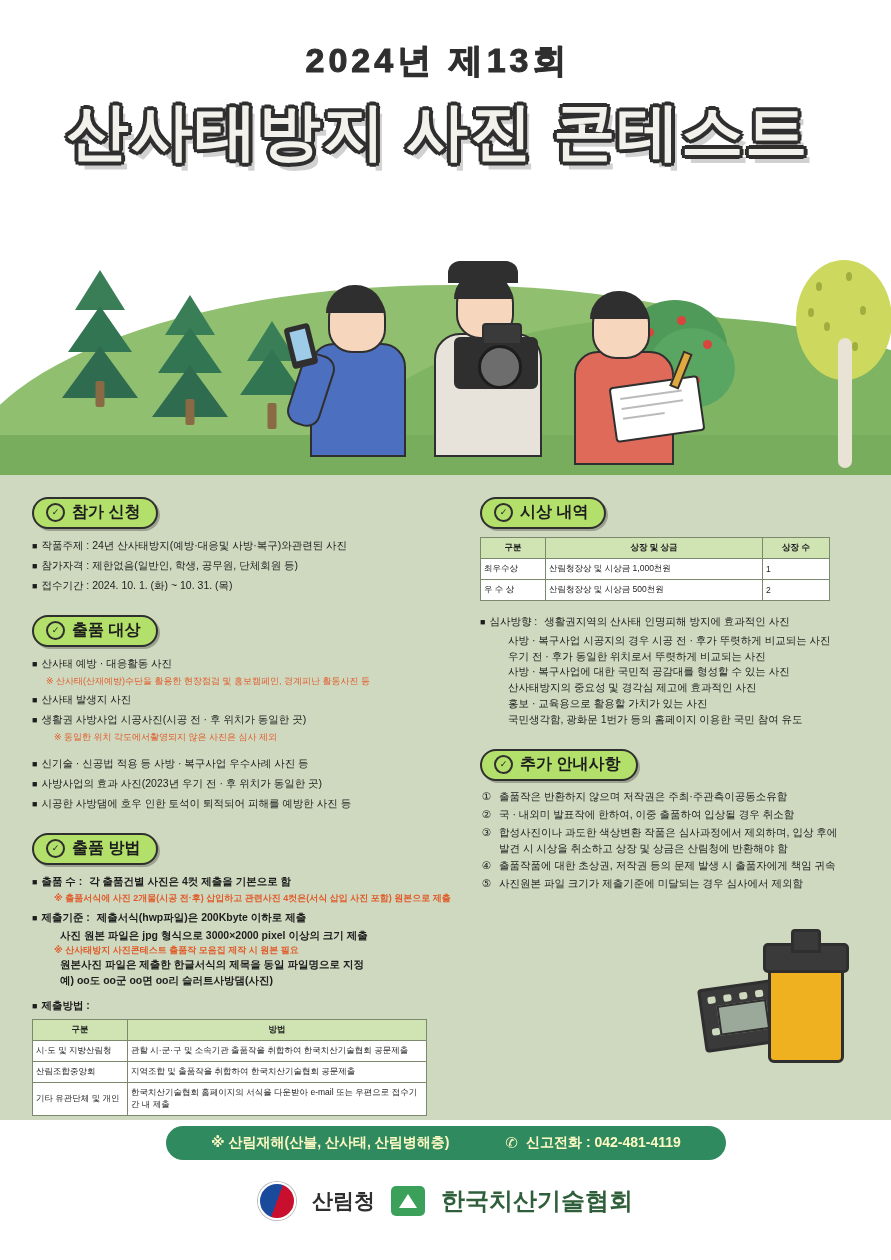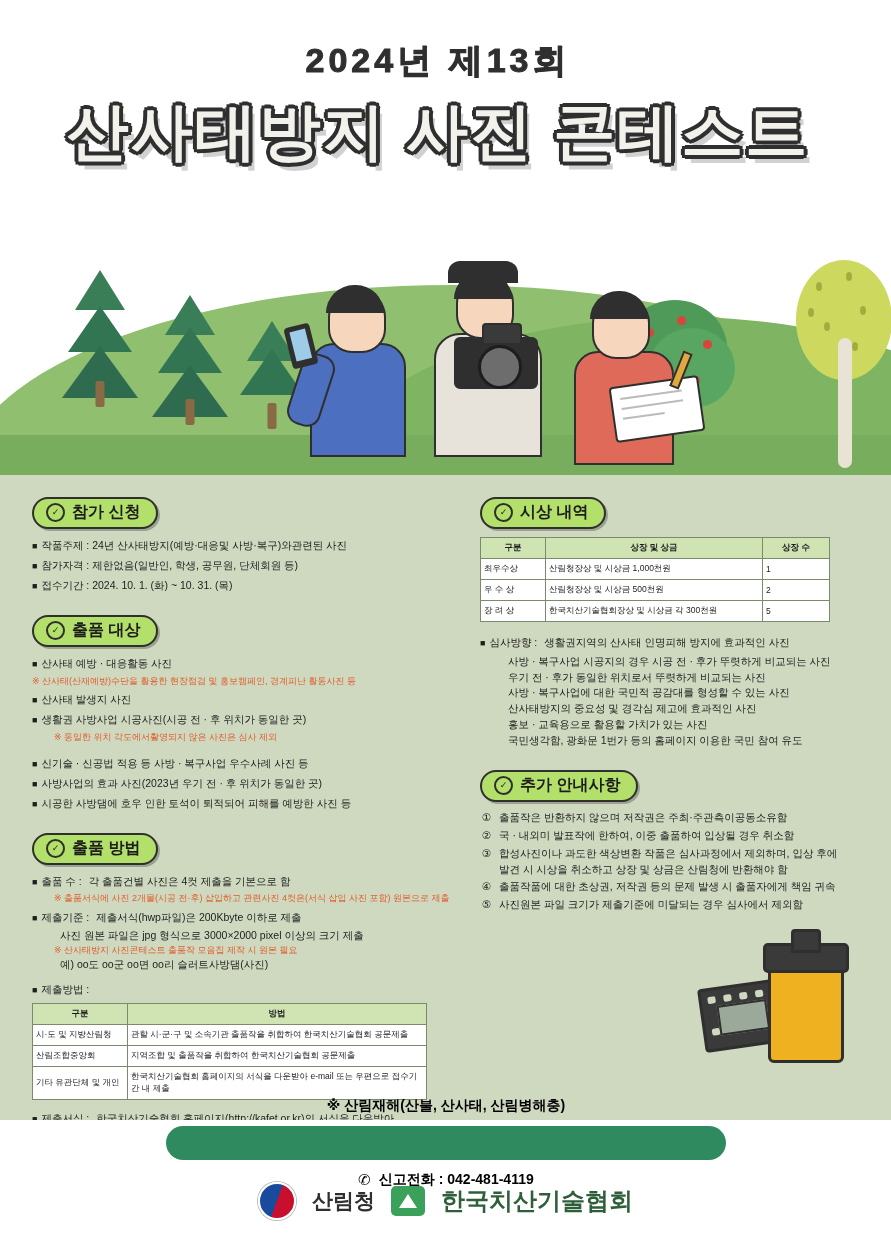--- a/index.html
+++ b/index.html
@@ -86,21 +86,21 @@
     font-size:16px;font-weight:bold;color:#1d1d1d;
     box-shadow:2px 2px 0 rgba(0,0,0,.25);
   }
   .chk{
     width:15px;height:15px;border-radius:50%;
     border:2px solid #2f2f2f;display:inline-flex;align-items:center;justify-content:center;
     font-size:9px;line-height:1;font-weight:bold;background:#b3e06a;
   }
   .bullet{display:block;font-size:10.5px;line-height:1.55;margin:3px 0;}
   .bullet .sq{color:#1d1d1d;font-size:9px;margin-right:4px;}
-  .sub{display:block;font-size:9px;color:#e05c2b;line-height:1.45;}
+  .sub{display:block;font-size:9px;color:#e05c2b;margin-left:14px;line-height:1.45;}
   .sub2{display:block;font-size:9px;color:#e05c2b;margin-left:22px;line-height:1.45;}
   .ind2{display:block;font-size:10.5px;margin-left:28px;line-height:1.5;}
 
   .col-left{position:absolute;left:32px;top:22px;width:420px;}
   .col-right{position:absolute;left:480px;top:22px;width:390px;}
 
   table.tbl{border-collapse:collapse;width:100%;background:#ffffff;font-size:8.5px;}
   table.tbl th{background:#cfe3b3;border:1px solid #7b8a6d;padding:4px 2px;font-weight:bold;}
   table.tbl td{border:1px solid #7b8a6d;padding:4px 3px;text-align:left;}
 
@@ -114,23 +114,23 @@
   .film .cap{position:absolute;left:58px;top:-2px;width:80px;height:24px;background:#3a3a3a;border:3px solid #2f2f2f;border-radius:5px;}
   .film .nub{position:absolute;left:86px;top:-16px;width:24px;height:18px;background:#3a3a3a;border:3px solid #2f2f2f;border-radius:4px 4px 0 0;}
   .film .strip{position:absolute;left:-4px;top:38px;width:84px;height:58px;background:#3a3a3a;border:3px solid #2f2f2f;border-radius:4px;transform:rotate(-8deg);}
   .film .hole{position:absolute;width:8px;height:7px;background:#cfd9c0;border-radius:2px;}
   .film .win{position:absolute;left:14px;top:16px;width:46px;height:26px;background:#9aa99a;border:2px solid #2f2f2f;}
 
   
   .footer{position:absolute;left:0;top:1120px;width:891px;height:140px;background:#ffffff;}
   .greenbar{
     position:absolute;left:166px;top:6px;width:560px;height:34px;
-    background:#2f8a5f;border-radius:17px;color:#000000;
+    background:#2f8a5f;border-radius:17px;color:#fef9c3;
     display:flex;align-items:center;justify-content:center;gap:56px;
-    font-size:14px;font-weight:bold;flex-direction:column;
+    font-size:14px;font-weight:bold;
   }
   .logos{position:absolute;left:0;top:62px;width:891px;display:flex;align-items:center;justify-content:center;gap:16px;}
   .logo-mark{width:34px;height:34px;border-radius:50%;background:
      conic-gradient(from 200deg,#1a4a9c 0 50%,#c8102e 0 100%);border:2px solid #ffffff;box-shadow:0 0 0 1px #bbb;}
   .logo-text{font-size:21px;font-weight:bold;color:#2f2f2f;}
   .logo-mark2{width:34px;height:30px;background:#3aa05a;border-radius:5px;display:flex;align-items:center;justify-content:center;}
   .logo-mark2 .tri{width:0;height:0;border-left:9px solid transparent;border-right:9px solid transparent;border-bottom:14px solid #ffffff;}
   .logo-text2{font-size:24px;font-weight:bold;color:#2f5f3a;}
 </style>
 </head>
@@ -253,32 +253,33 @@
         <span class="bullet"><span class="sq">■</span><span>신기술 · 신공법 적용 등 사방 · 복구사업 우수사례 사진 등</span></span>
         <span class="bullet"><span class="sq">■</span><span>사방사업의 효과 사진(2023년 우기 전 · 후 위치가 동일한 곳)</span></span>
         <span class="bullet"><span class="sq">■</span><span>시공한 사방댐에 호우 인한 토석이 퇴적되어 피해를 예방한 사진 등</span></span>
       </div>
 
       
       <div class="sec-title" style="margin-top:18px;">
         <span class="chk">✓</span>
         <span>출품 방법</span>
       </div>
-      <div style="margin-top:8px;">
+      <div style="margin-top:8px;font-weight:bold;">
         <span class="bullet">
           <span class="sq">■</span><span>출품 수 :</span>
           <span style="margin-left:4px;">각 출품건별 사진은 4컷 제출을 기본으로 함</span>
         </span>
         <span class="sub2">※ 출품서식에 사진 2개물(시공 전·후) 삽입하고 관련사진 4컷은(서식 삽입 사진 포함) 원본으로 제출</span>
         <span class="bullet">
           <span class="sq">■</span><span>제출기준 :</span>
           <span style="margin-left:4px;">제출서식(hwp파일)은 200Kbyte 이하로 제출</span>
         </span>
         <span class="ind2">사진 원본 파일은 jpg 형식으로 3000×2000 pixel 이상의 크기 제출</span>
         <span class="sub2">※ 산사태방지 사진콘테스트 출품작 모음집 제작 시 원본 필요</span>
+        <span class="ind2">원본사진 파일은 제출한 한글서식의 제목을 동일 파일명으로 지정</span>
         <span class="ind2">예) oo도 oo군 oo면 oo리 슬러트사방댐(사진)</span>
         <span class="bullet" style="margin-top:8px;"><span class="sq">■</span><span>제출방법 :</span></span>
       </div>
 
       <table class="tbl" style="margin-top:5px;width:395px;">
         <thead>
           <tr>
             <th style="width:90px;">구분</th>
             <th>방법</th>
           </tr>
@@ -327,25 +328,20 @@
         <tbody>
           <tr>
             <td>최우수상</td>
             <td>산림청장상 및 시상금 1,000천원</td>
             <td>1</td>
           </tr>
           <tr>
             <td>우 수 상</td>
             <td>산림청장상 및 시상금 500천원</td>
             <td>2</td>
-          </tr>
-          <tr>
-            <td>장 려 상</td>
-            <td>한국치산기술협회장상 및 시상금 각 300천원</td>
-            <td>5</td>
           </tr>
         </tbody>
       </table>
 
       <div style="margin-top:12px;">
         <span class="bullet">
           <span class="sq">■</span><span>심사방향 :</span>
           <span style="margin-left:4px;">생활권지역의 산사태 인명피해 방지에 효과적인 사진</span>
         </span>
         <span class="ind2">사방 · 복구사업 시공지의 경우 시공 전 · 후가 뚜렷하게 비교되는 사진</span>

